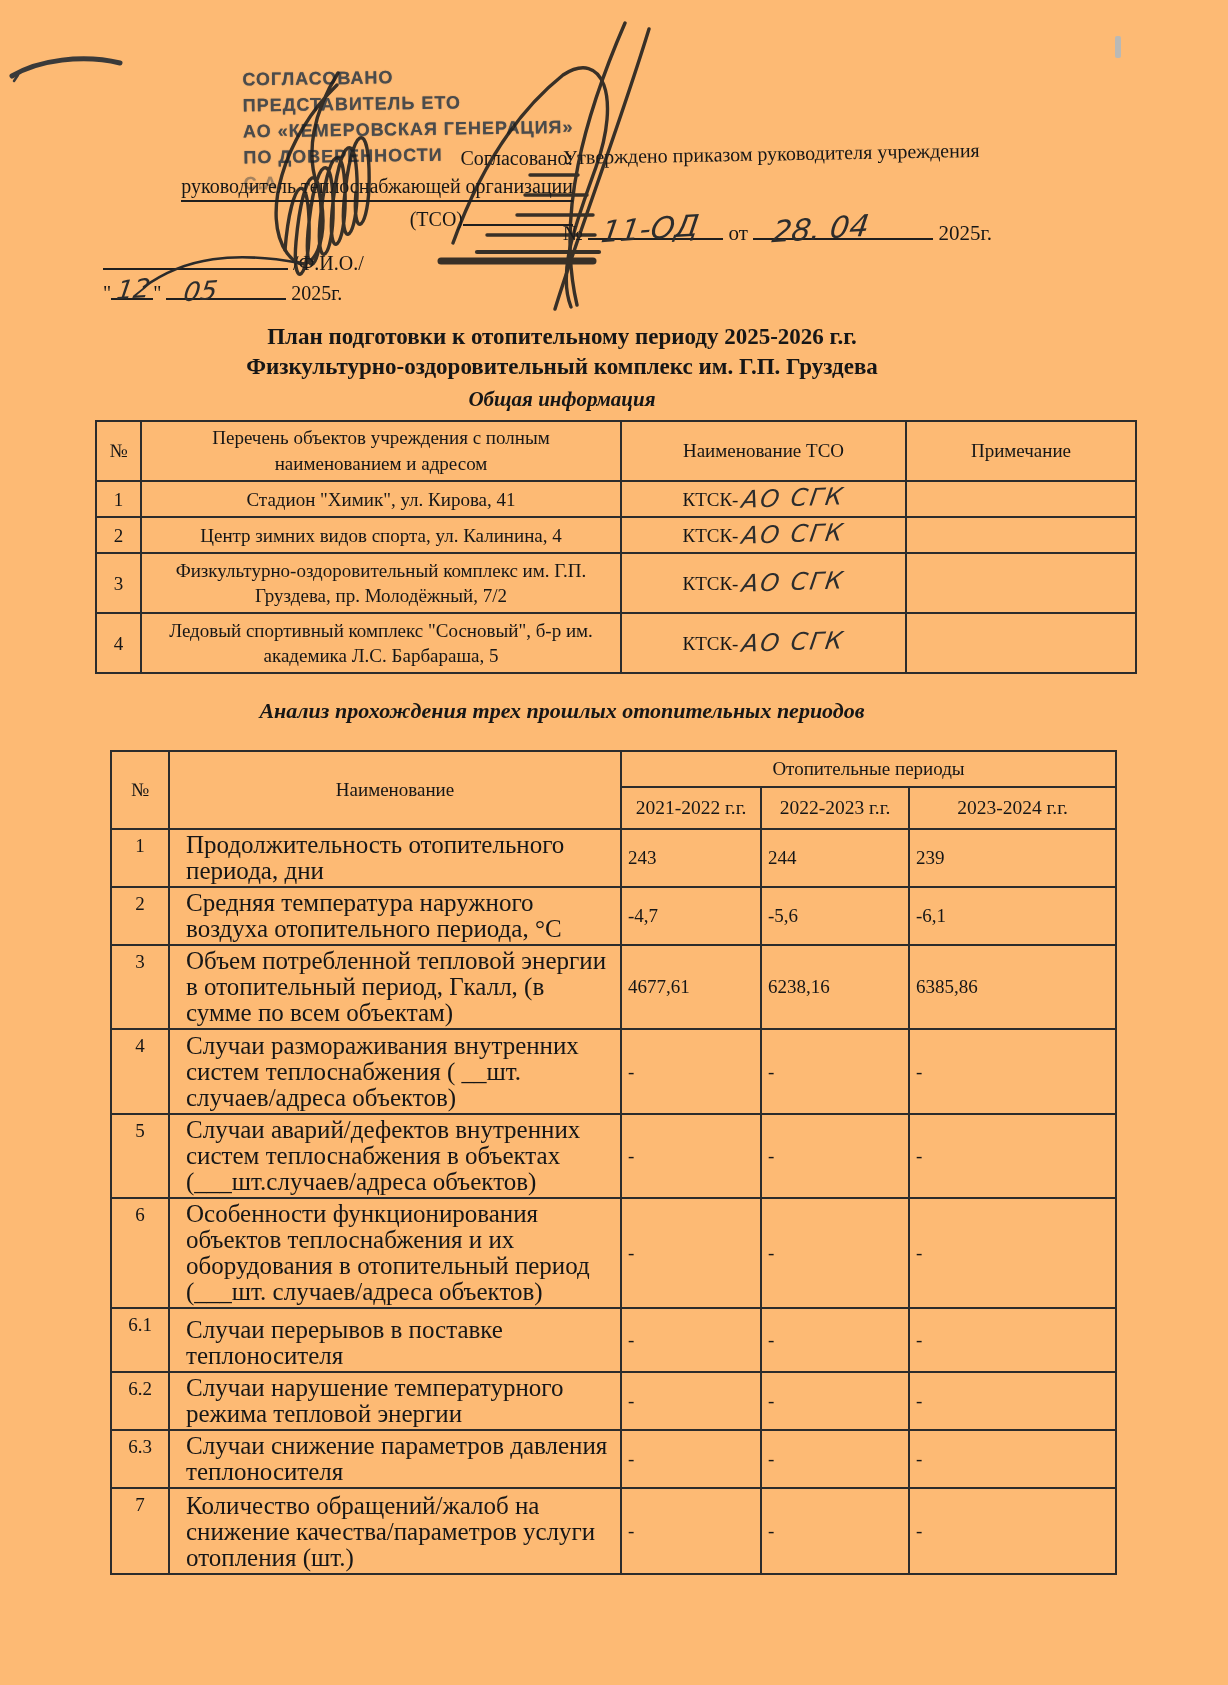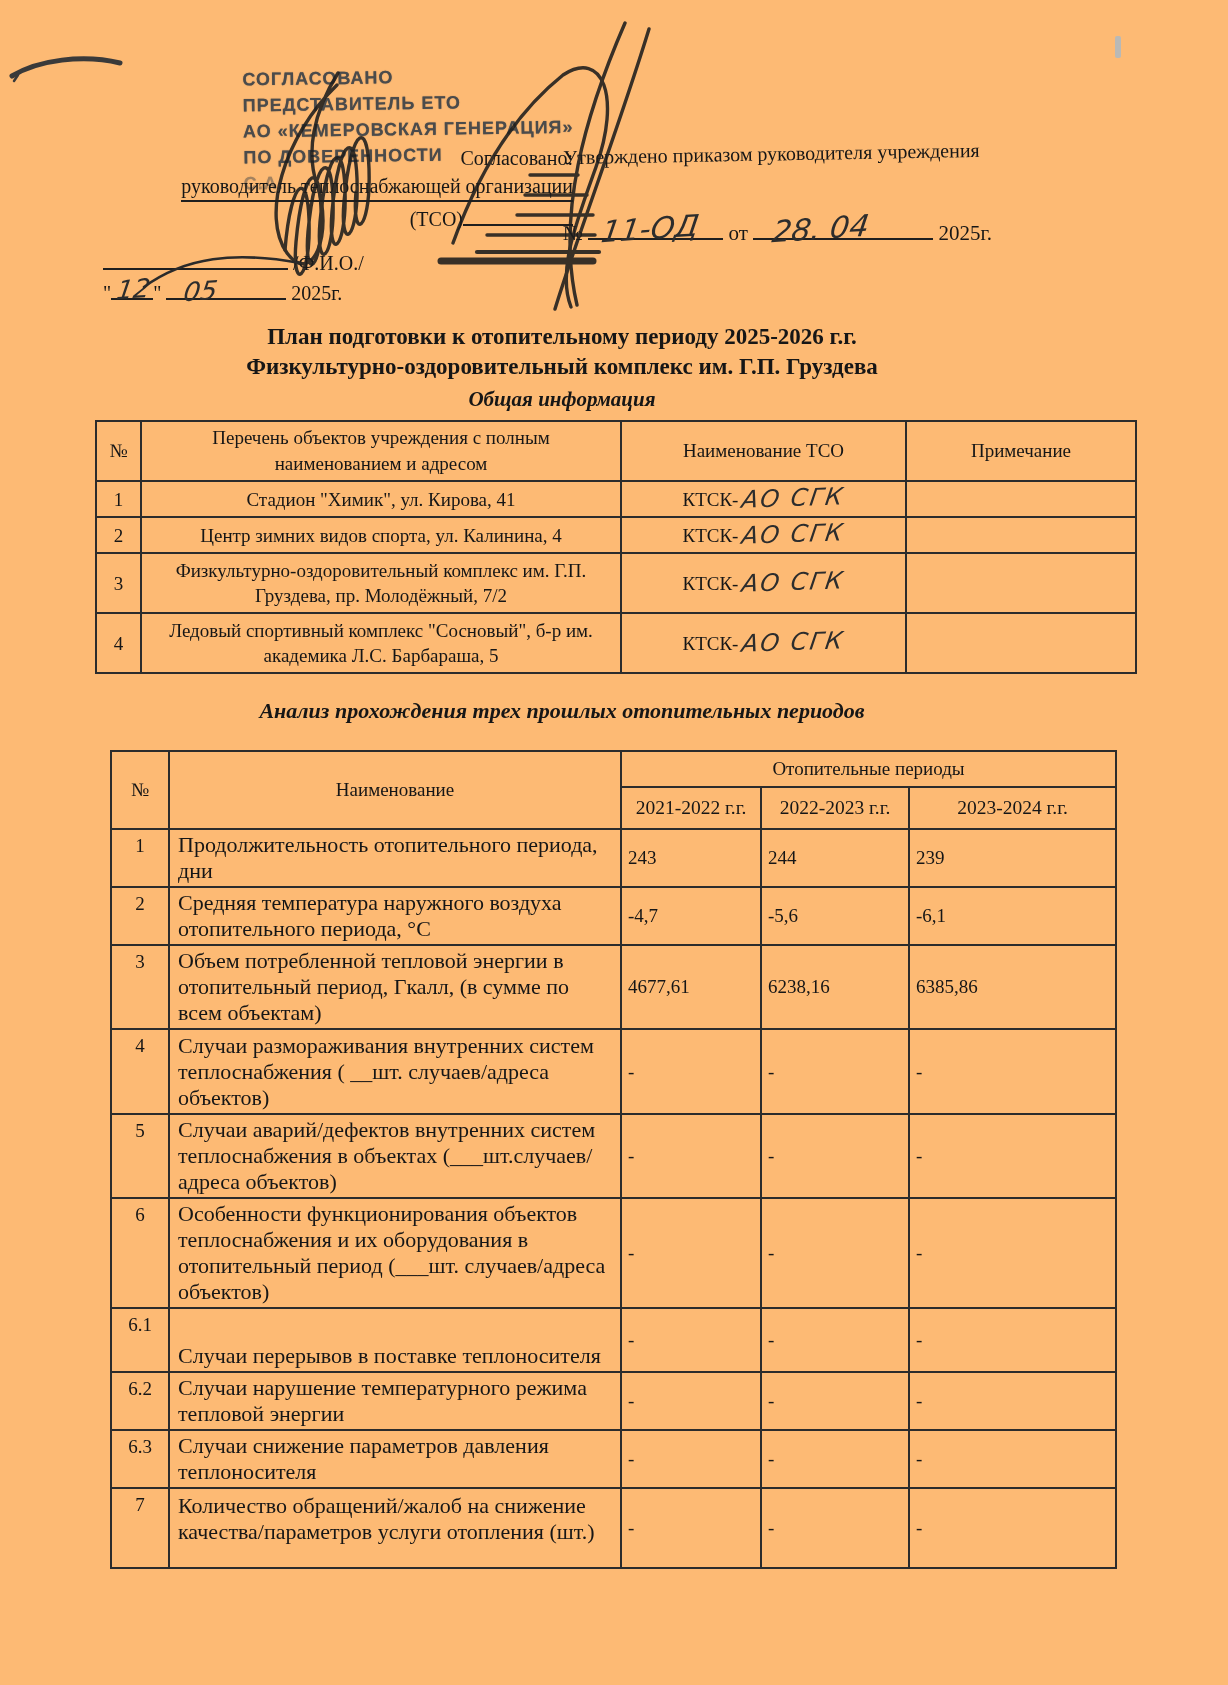--- a/index.html
+++ b/index.html
@@ -50,21 +50,21 @@
   .t1 td { text-align:center; vertical-align:middle; line-height:25px; }
   .t1 .r-short td { height:30px; }
   .t1 .r-tall  td { height:54px; }
   .t1 .tso-cell { font-size:19px; }
   .t2 { margin:26px 0 0 110px; width:1005px; }
   .t2 th { vertical-align:middle; text-align:center; line-height:24px; }
   .t2 .periods-h { height:36px; }
   .t2 .years-h th { height:36px; font-size:19.5px; }
   .t2 td { vertical-align:middle; line-height:26px; }
   .t2 .cnum { text-align:center; vertical-align:top; padding-top:3px; }
-  .t2 .cname { text-align:left; padding-left:8px; padding-right:4px; font-size:22px; }
+  .t2 .cname { text-align:left; padding-left:16px; padding-right:4px; font-size:25px; }
   .t2 .cval { text-align:left; }
   .t2 .name-bottom { vertical-align:bottom; padding-bottom:2px; }
 </style>
 </head>
 <body>
 
 <div class="page">
 
   <svg class="pen-corner" width="120" height="35" viewBox="0 0 120 35">
     <path d="M 4 26 C 30 10 75 4 112 13" stroke="#3a3a3a" stroke-width="5" fill="none" stroke-linecap="round"></path>

